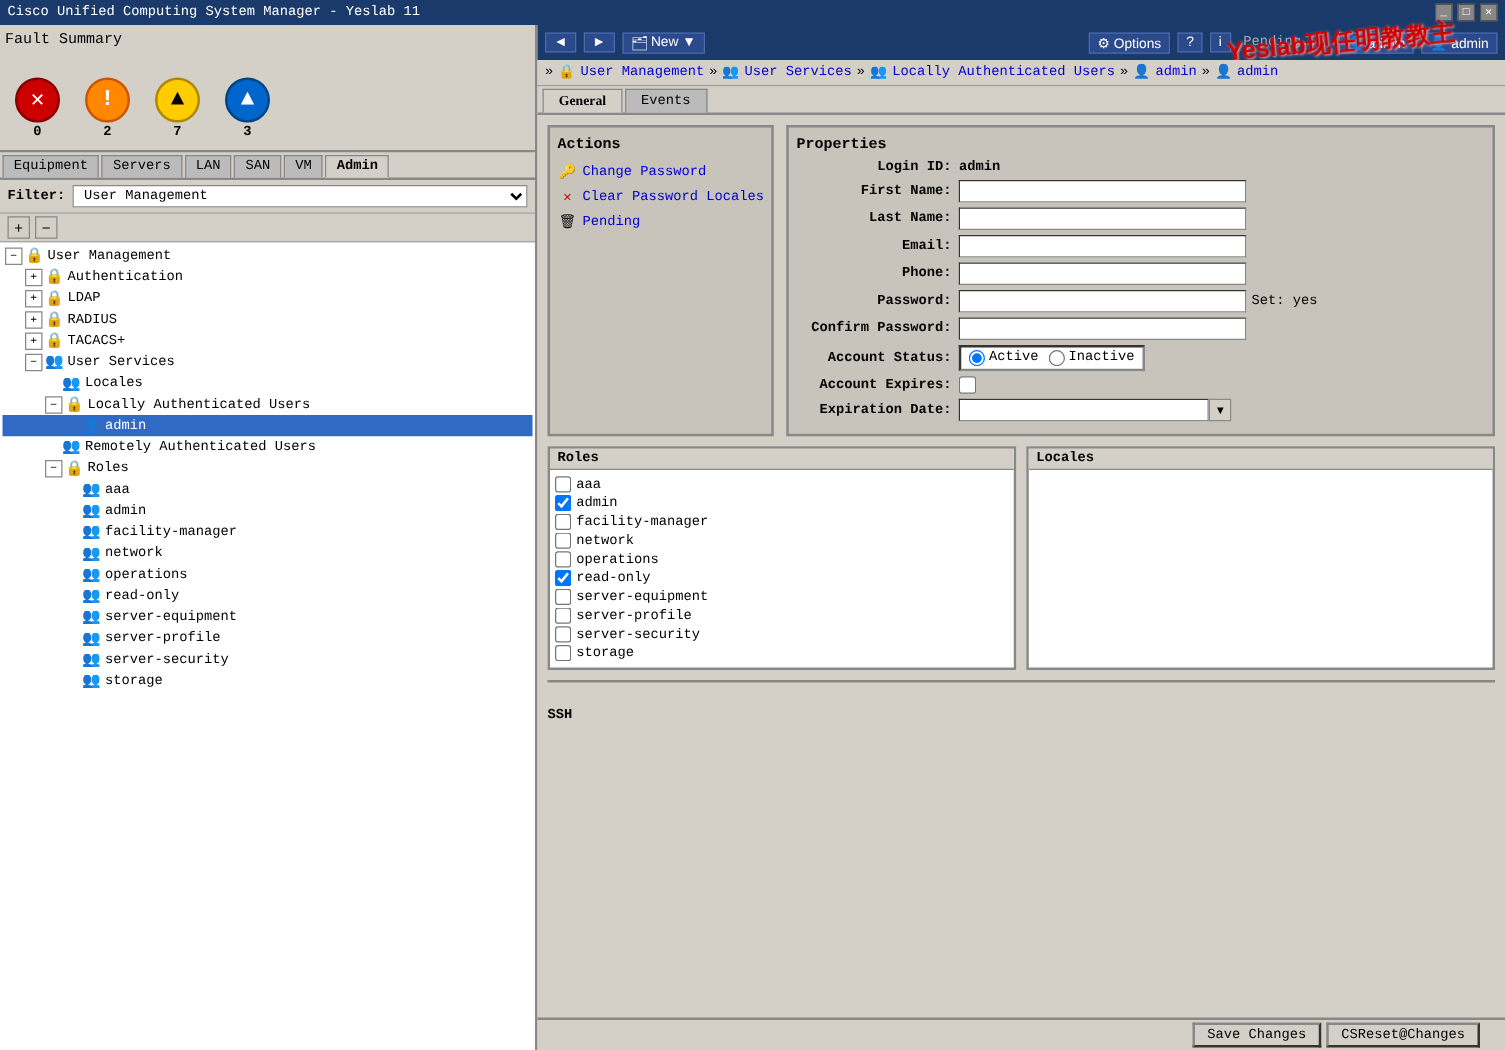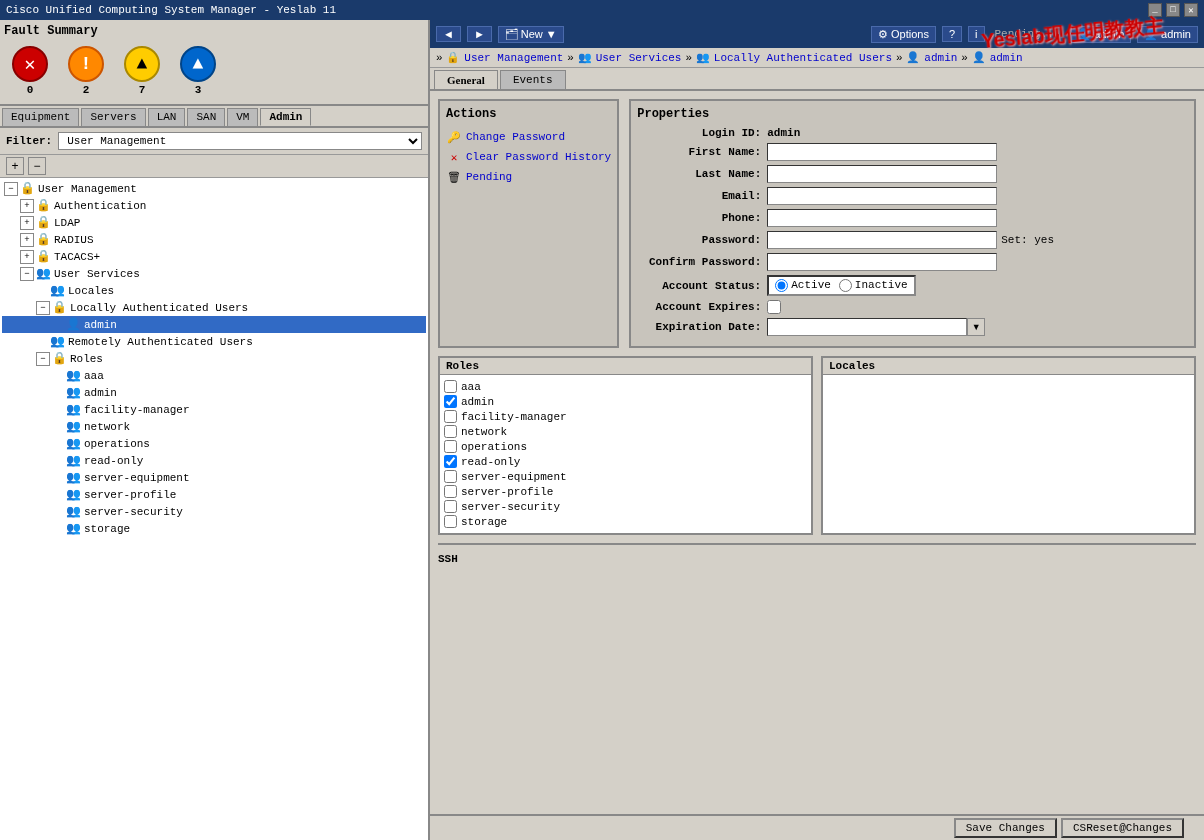--- a/index.html
+++ b/index.html
@@ -31,23 +31,23 @@
       flex-direction: column;
     }
 
     
     .fault-summary {
       background: #d4d0c8;
       border-bottom: 2px solid #888;
       padding: 4px;
     }
     .fault-title {
-      font-weight: bold;
+      font-weight: normal;
       font-size: 12px;
-      margin-bottom: 4px;
+      margin-bottom: 20px;
     }
     .fault-icons {
       display: flex;
       gap: 20px;
       align-items: center;
       padding: 4px 8px;
     }
     .fault-item {
       display: flex;
       flex-direction: column;
@@ -619,21 +619,21 @@
       <div class="two-col">
 
         <div class="actions-box">
           <div class="box-title">Actions</div>
           <div class="action-item">
             <span class="action-icon">🔑</span>
             <span style="color:#0000cc;">Change Password</span>
           </div>
           <div class="action-item">
             <span class="action-icon" style="color:#cc0000;">✕</span>
-            <span style="color:#0000cc;">Clear Password History</span>
+            <span style="color:#0000cc;">Clear Password Locales</span>
           </div>
           <div class="action-item">
             <span class="action-icon">🗑</span>
             <span style="color:#0000cc;">Pending</span>
           </div>
         </div>
 
         <div class="properties-box">
           <div class="box-title">Properties</div>
 
@@ -750,21 +750,21 @@
           </div>
         </div>
 
         <div class="roles-box">
           <div class="roles-locales-title">Locales</div>
           <div class="roles-list">
           </div>
         </div>
       </div>
 
-      <div style="margin-top:8px; border-top: 2px solid #888; padding-top: 8px;">
+      <div style="margin-top:8px; border-top: 2px solid #888; padding-top: 20px;">
         <span style="font-weight:bold;font-size:11px;">SSH</span>
       </div>
     </div>
 
     <div class="status-bar">
       <button class="status-btn">Save Changes</button>
       <button class="status-btn">CSReset@Changes</button>
     </div>
   </div>
 </div>

